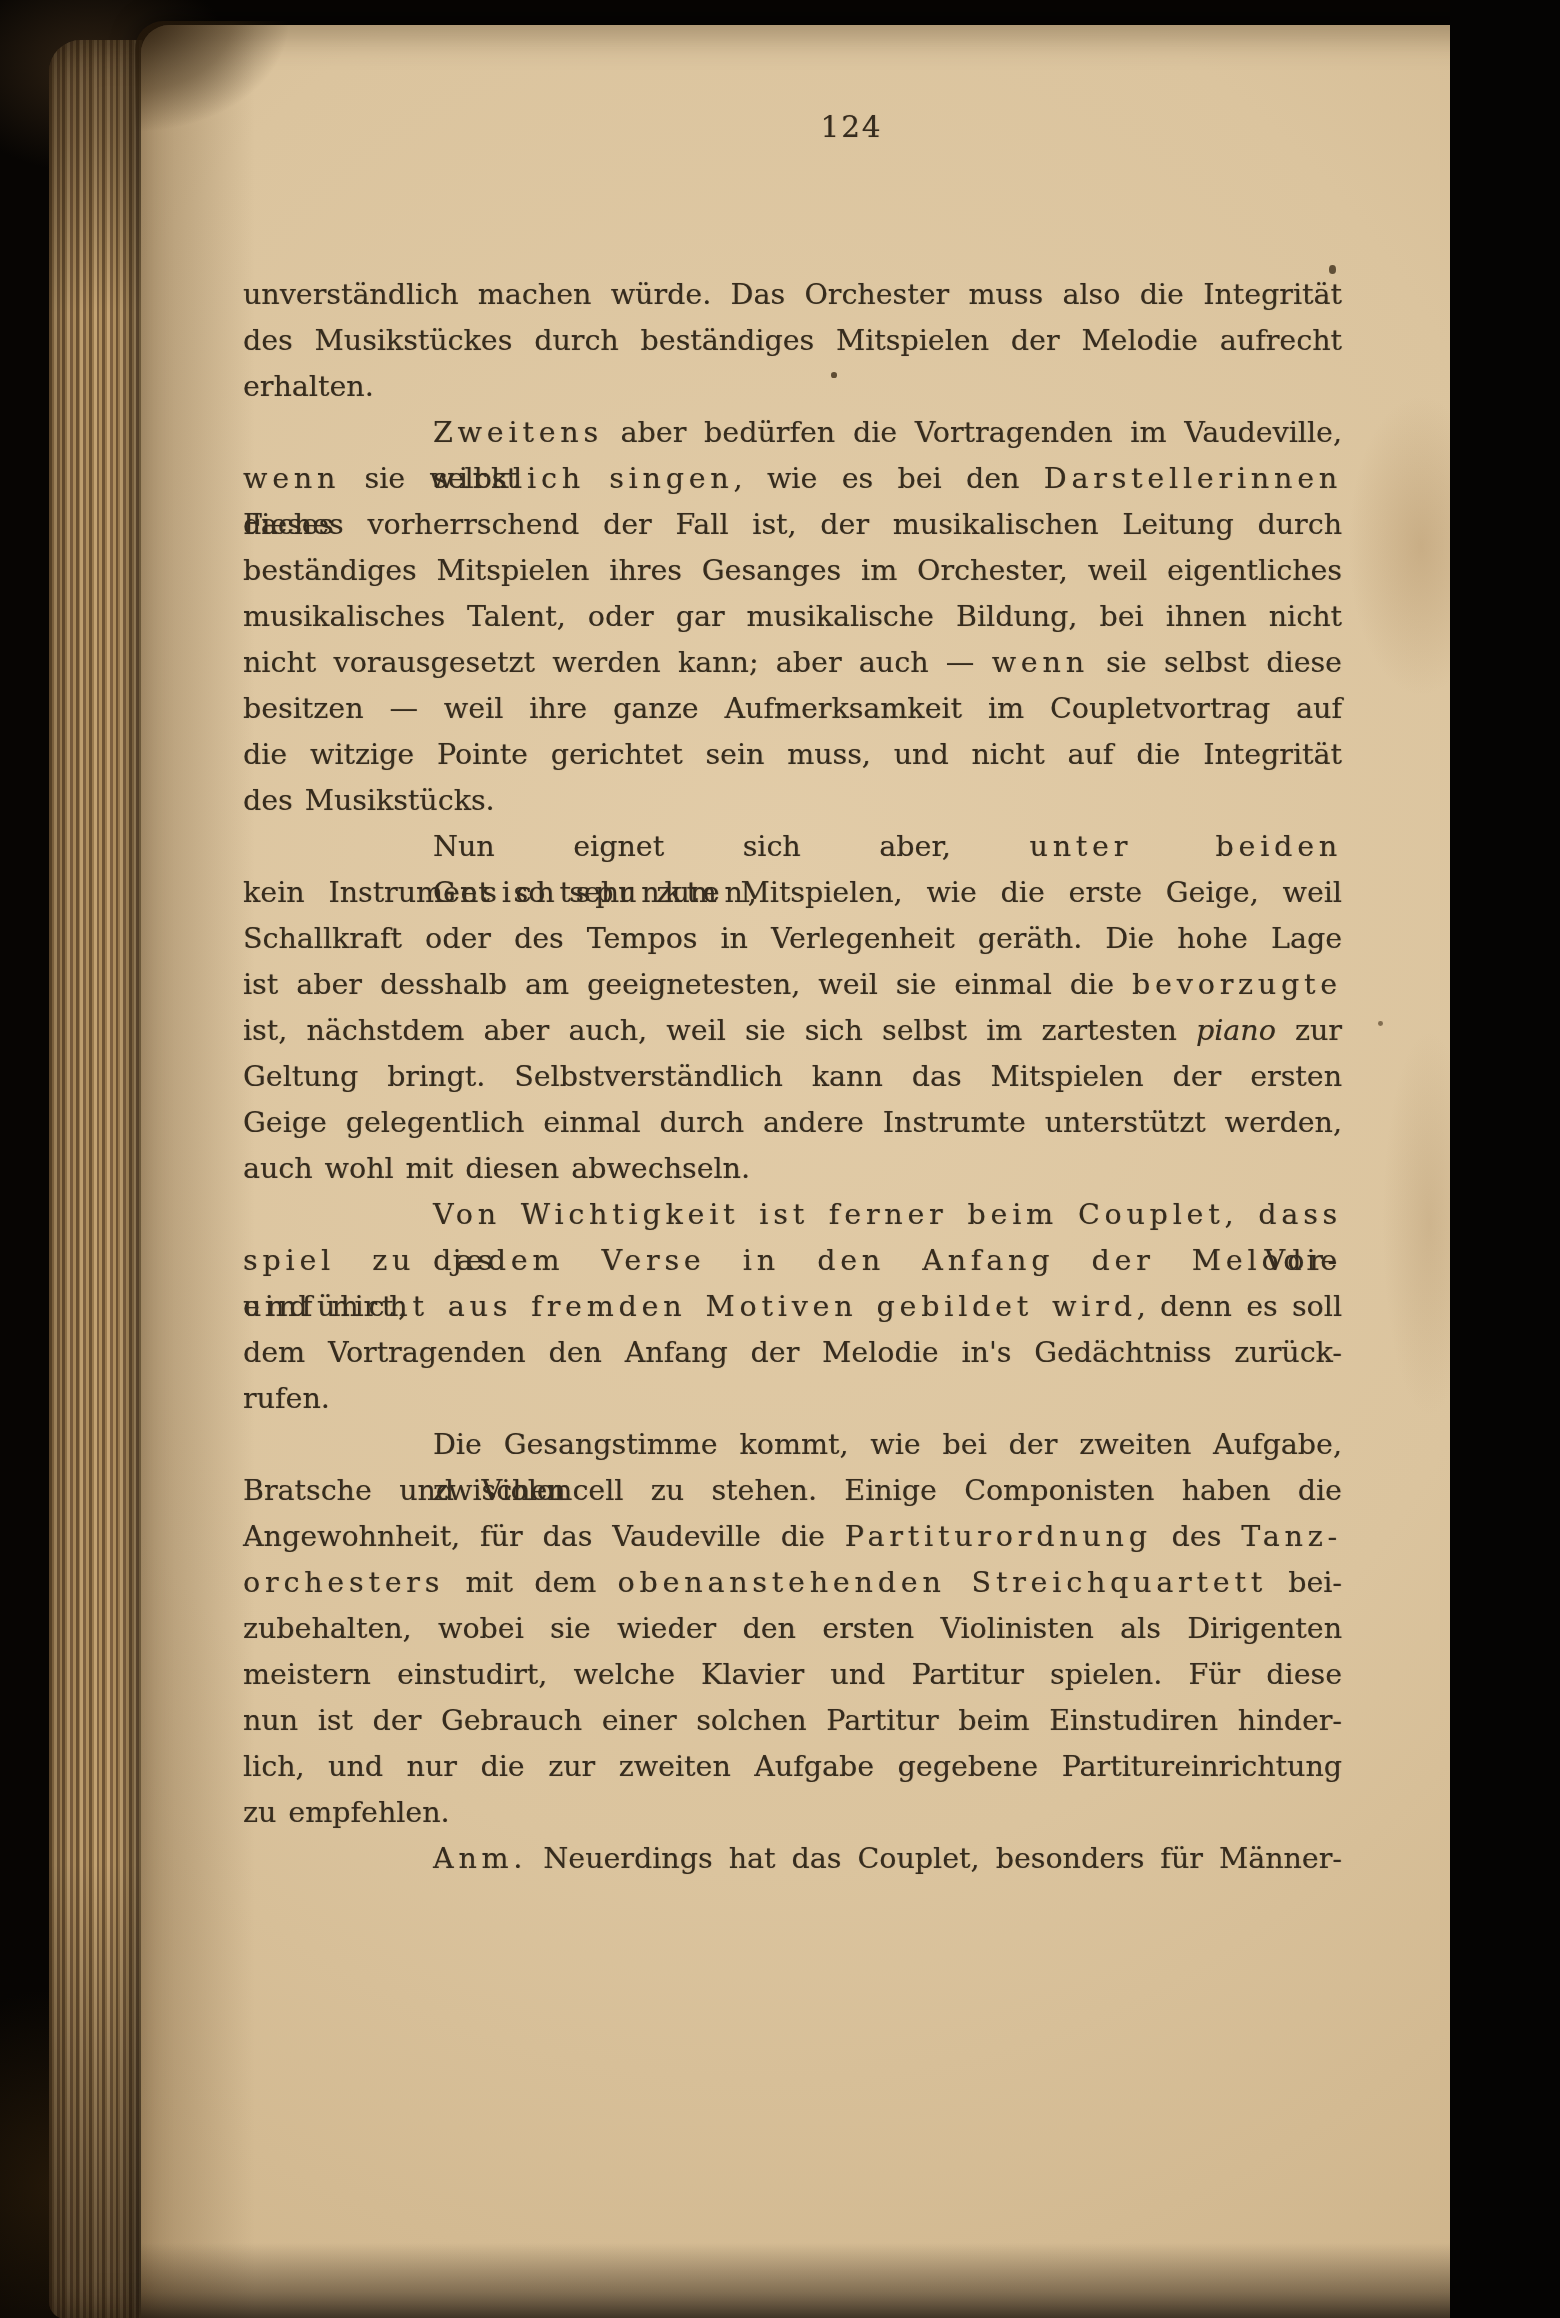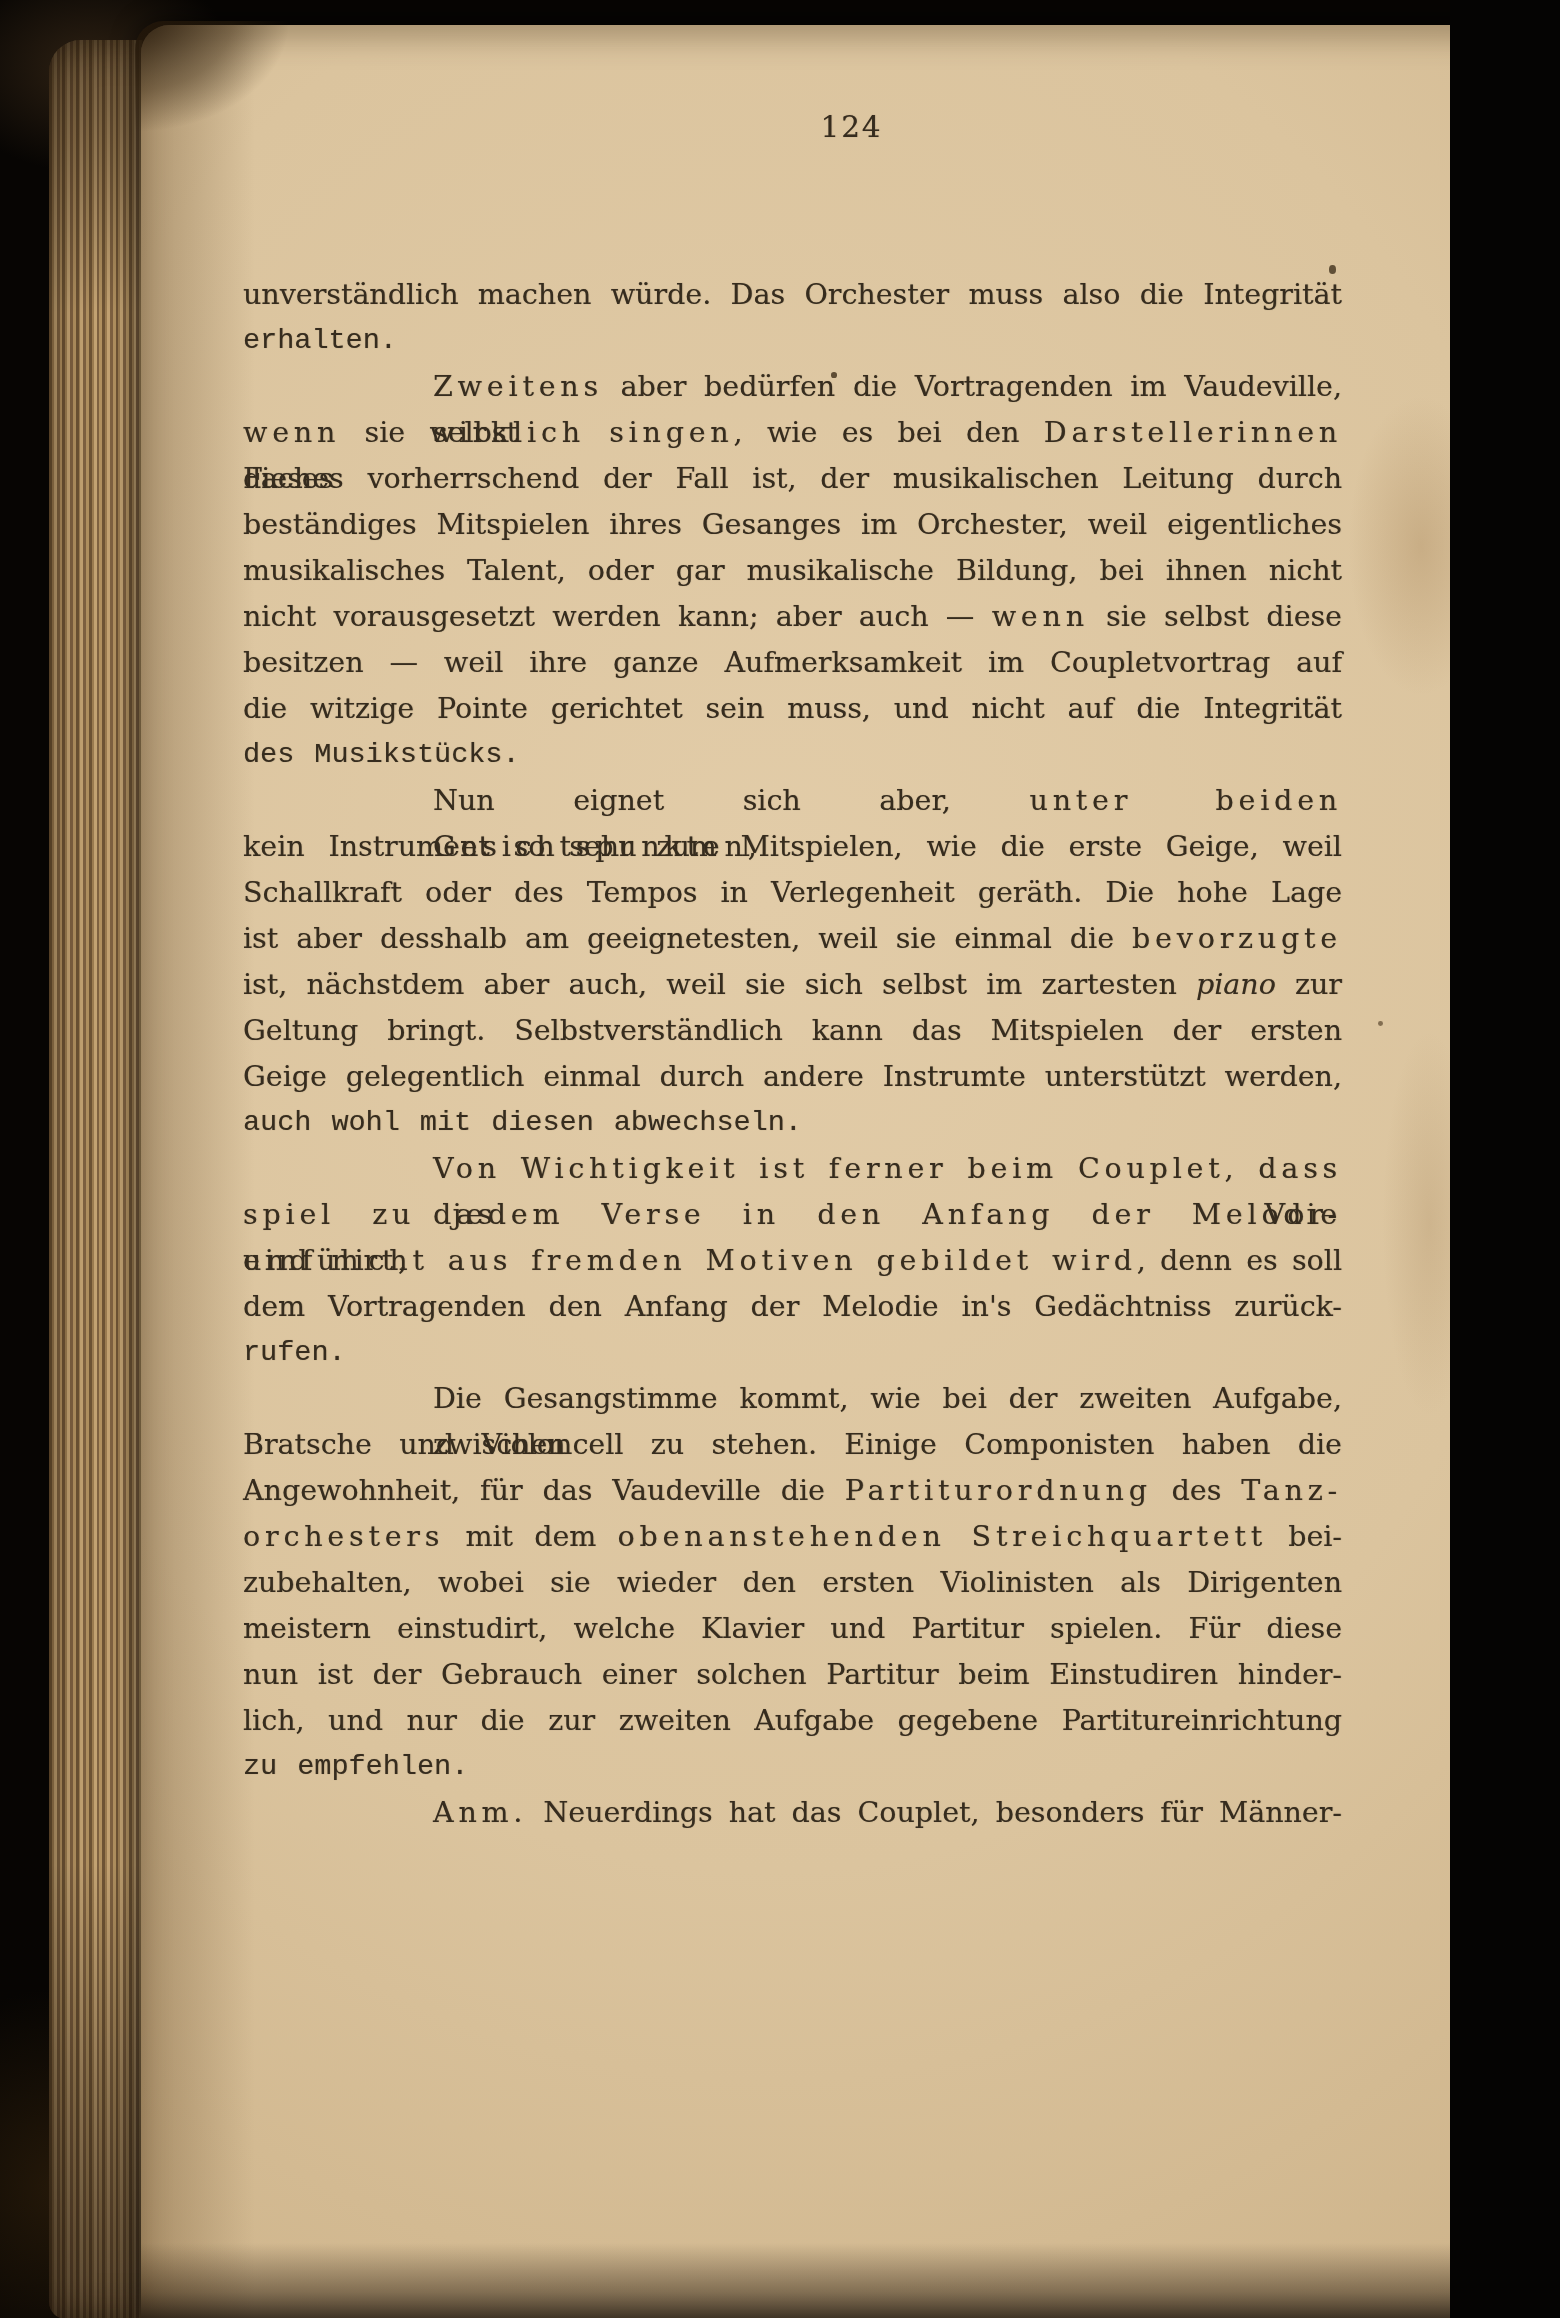--- a/index.html
+++ b/index.html
@@ -51,21 +51,21 @@
 
   
   .folio{position:absolute;left:243px;top:110px;width:1099px;text-align:center;
     font-size:29.5px;color:var(--ink);letter-spacing:1.9px;
     text-shadow:0.3px 0.3px 0.8px rgba(54,44,30,.5);}
   .folio span{display:inline-block;transform:translateX(59px);}
   .page-text{position:absolute;left:243px;top:272px;width:1099px;color:var(--ink);
     text-shadow:0.3px 0.3px 0.8px rgba(54,44,30,.45);}
   .line{height:46px;line-height:46px;font-size:28.5px;word-spacing:2.9px;
     text-align:justify;text-align-last:justify;}
-  .line.e{text-align-last:left;font-family:Liberation Mono, monospace;}
+  .line.e{text-align-last:left;}
   .line.ind{padding-left:190px;}
   .sp{letter-spacing:4.8px;}
   .it{font-style:italic;}
 </style>
 </head>
 <body>
 
 <div class="photo">
   <div class="page-stack"></div>
   <div class="paper">
@@ -78,20 +78,21 @@
   </div>
   <div class="speck speck-1"></div>
   <div class="speck speck-2"></div>
   <div class="speck speck-3"></div>
   <div class="white-fleck"></div>
   <div class="notch"></div>
 
   <div class="folio"><span>124</span></div>
   <div class="page-text">
       <div class="line"><span>unverständlich machen würde.  Das Orchester muss also die Integrität</span></div>
+      <div class="line"><span>des Musikstückes durch beständiges Mitspielen der Melodie aufrecht</span></div>
       <div class="line e"><span>erhalten.</span></div>
       <div class="line ind"><span class="sp">Zweitens</span><span> aber bedürfen die Vortragenden im Vaudeville, selbst</span></div>
       <div class="line"><span class="sp">wenn</span><span> sie </span><span class="sp">wirklich</span><span> </span><span class="sp">singen</span><span>, wie es bei den </span><span class="sp">Darstellerinnen</span><span> dieses</span></div>
       <div class="line"><span>Faches vorherrschend der Fall ist, der musikalischen Leitung durch</span></div>
       <div class="line"><span>beständiges Mitspielen ihres Gesanges im Orchester, weil eigentliches</span></div>
       <div class="line"><span>musikalisches Talent, oder gar musikalische Bildung, bei ihnen nicht</span></div>
       <div class="line"><span>nicht vorausgesetzt werden kann; aber auch — </span><span class="sp">wenn</span><span> sie selbst diese</span></div>
       <div class="line"><span>besitzen — weil ihre ganze Aufmerksamkeit im Coupletvortrag auf</span></div>
       <div class="line"><span>die witzige Pointe gerichtet sein muss, und nicht auf die Integrität</span></div>
       <div class="line e"><span>des Musikstücks.</span></div>

